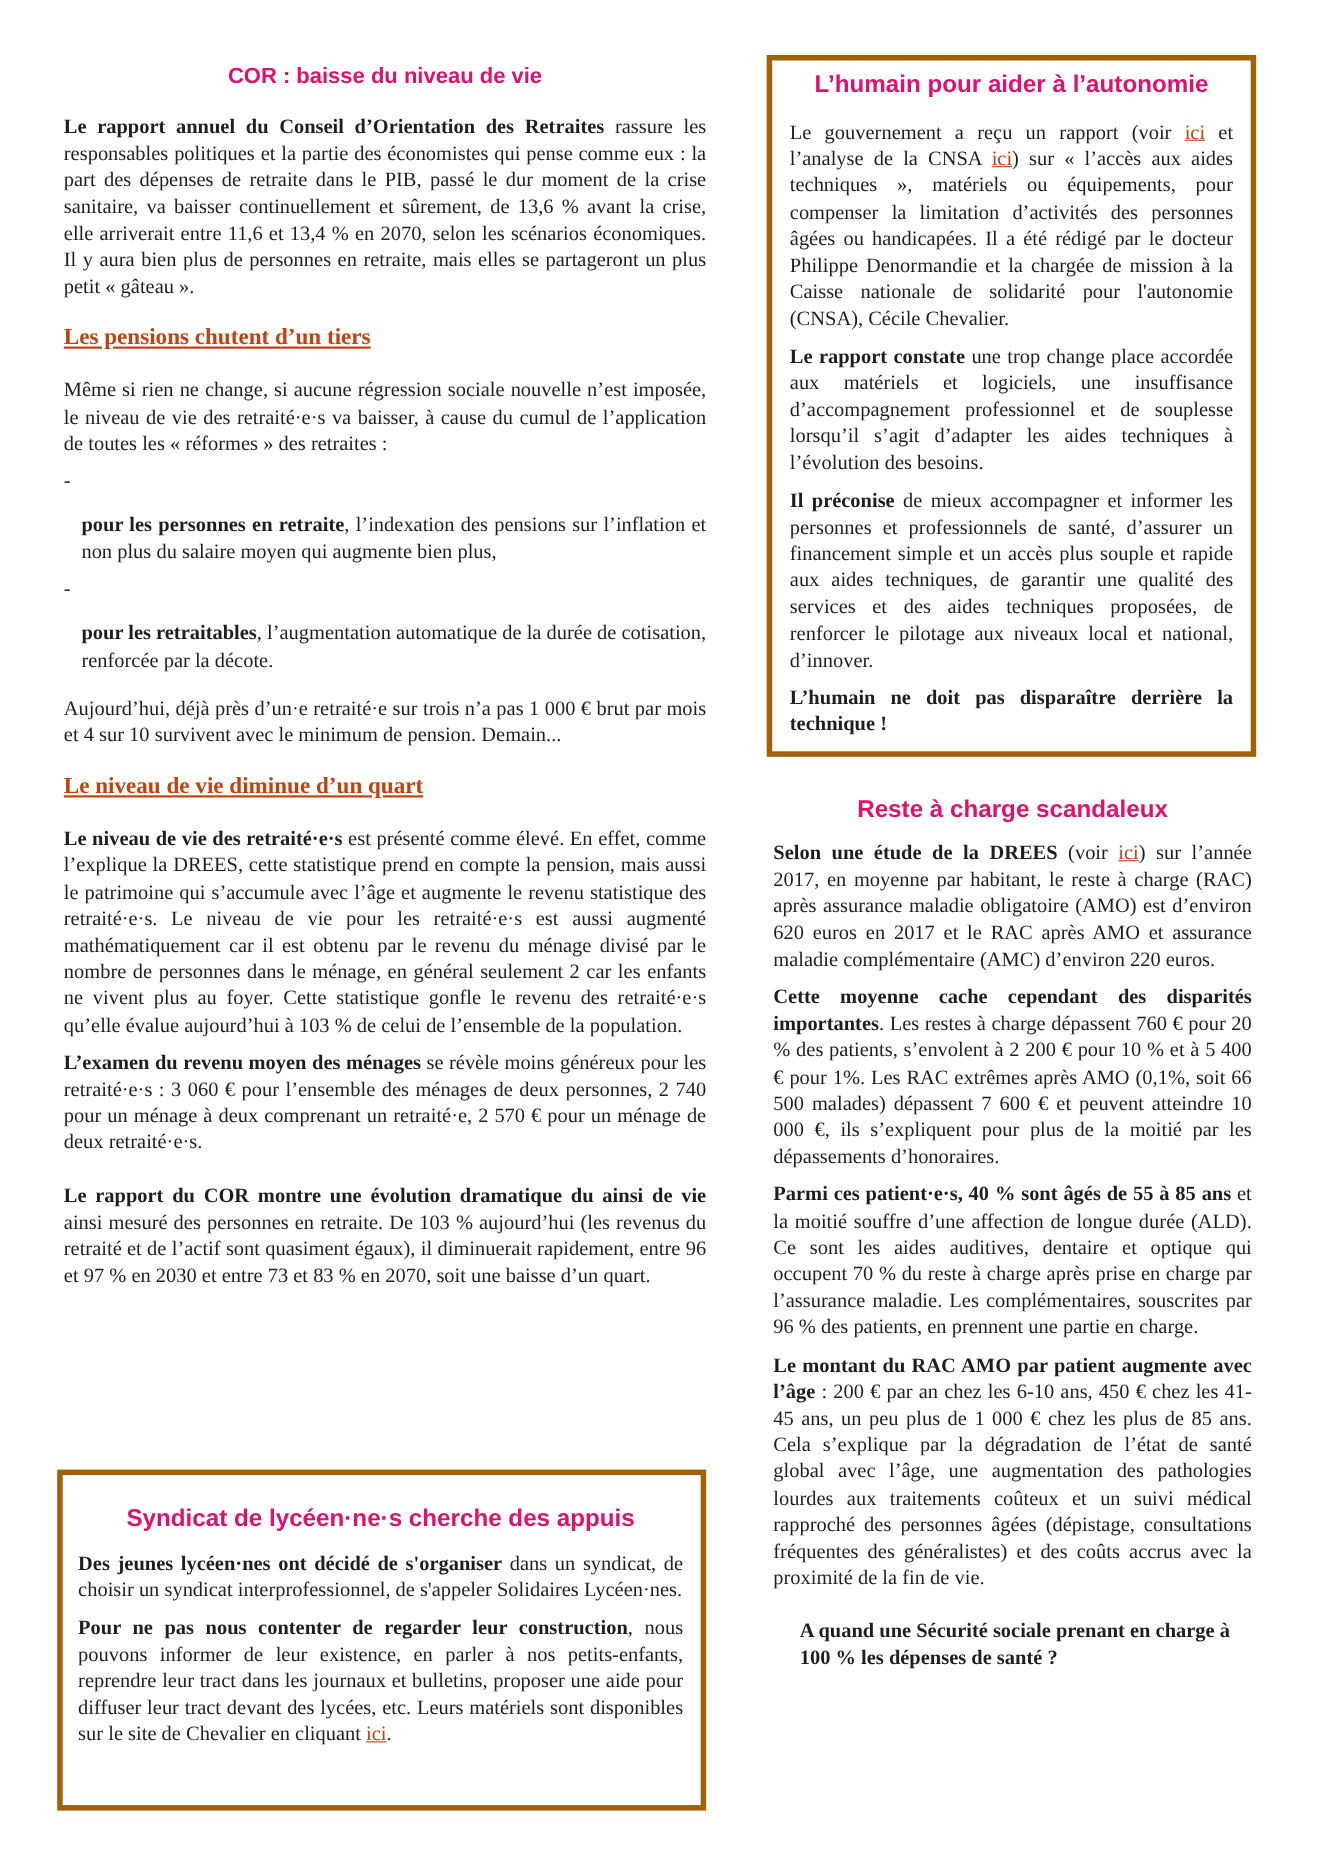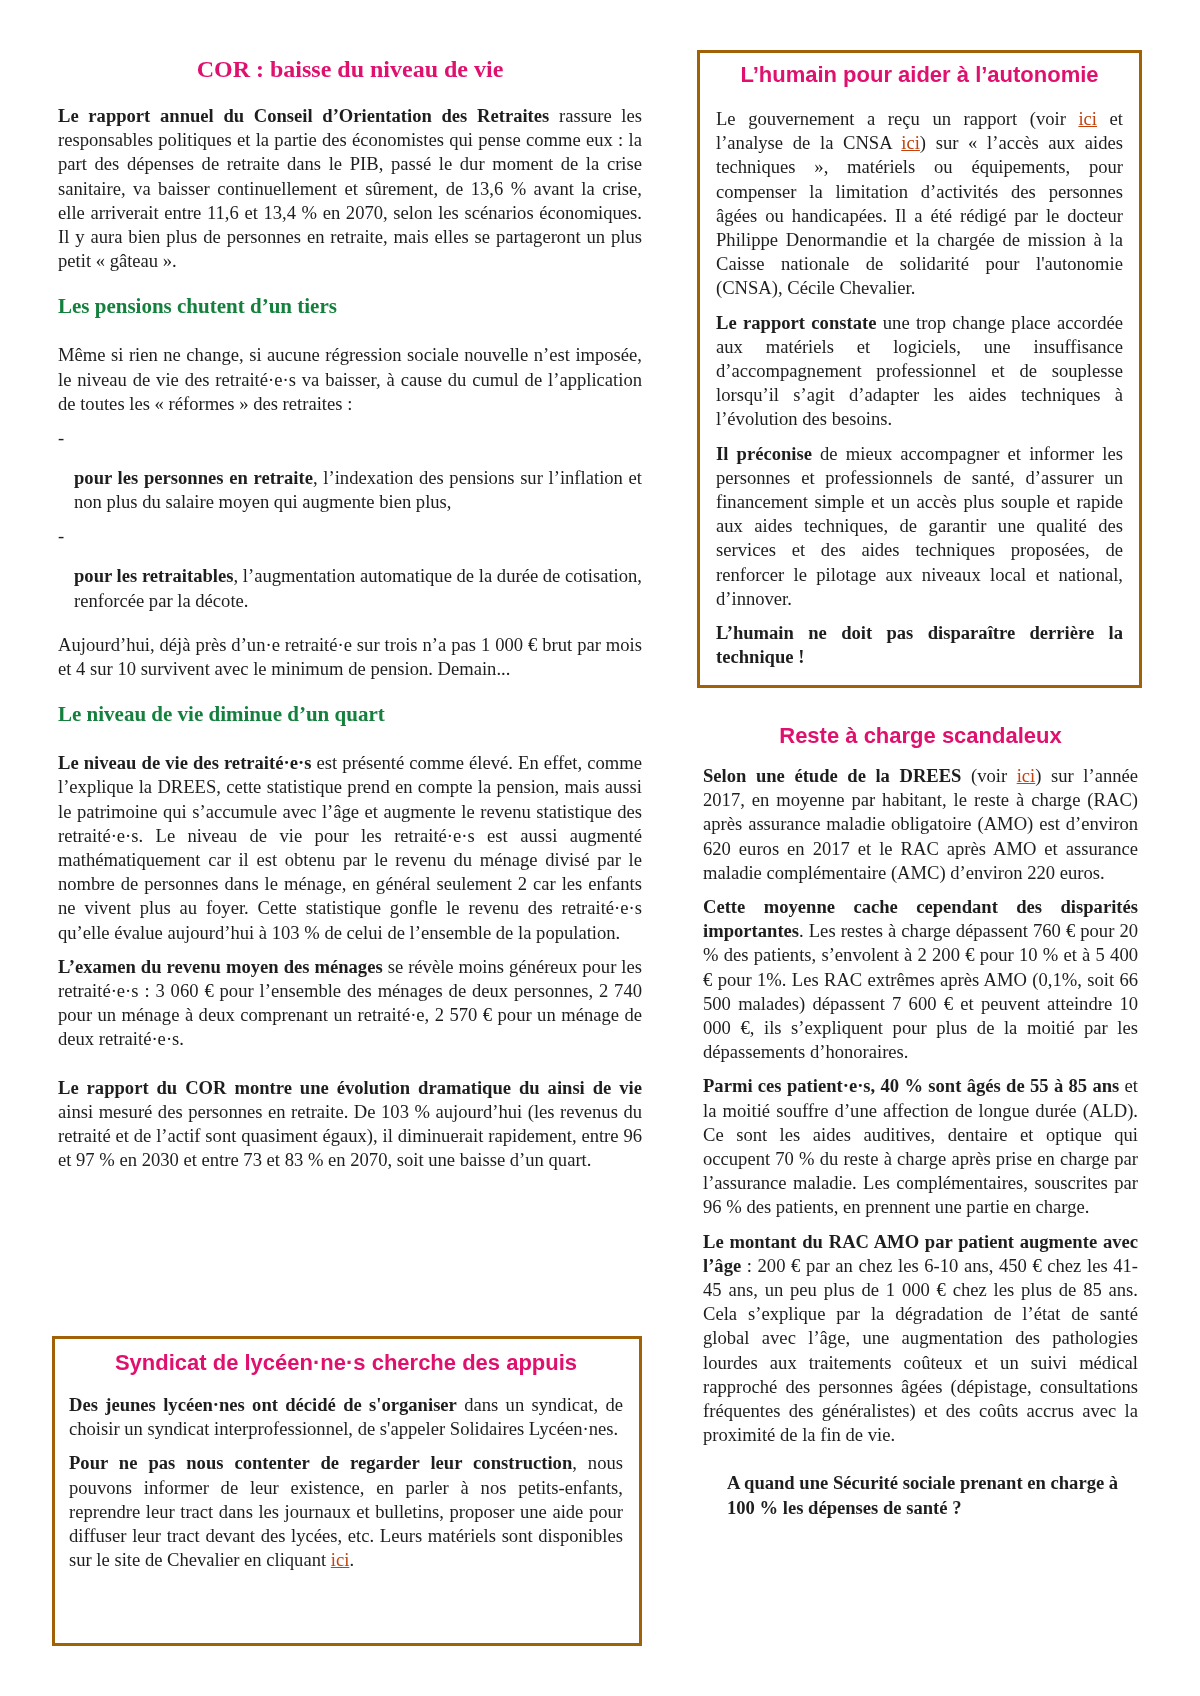--- a/index.html
+++ b/index.html
@@ -3,26 +3,26 @@
   <meta charset="utf-8">
   <style>
     html, body { margin: 0; padding: 0; background: #ffffff; }
     body { width: 1200px; height: 1696px; position: relative; overflow: hidden; }
     .page { position: absolute; left: 0; top: 0; width: 1200px; height: 1696px; }
     .col-left { position: absolute; left: 58px; top: 52px; width: 584px; }
     .serif { font-family: "Liberation Serif", "DejaVu Serif", serif; color: #1e1e1e; }
     p { margin: 0; font-family: "Liberation Serif", "DejaVu Serif", serif; font-size: 18.6px; line-height: 24.2px; text-align: justify; color: #1e1e1e; }
     b { font-weight: bold; }
     .h-sans { font-family: "Liberation Sans", "DejaVu Sans", sans-serif; font-weight: bold; color: #e0116e; text-align: center; margin: 0; }
-    .h-main { font-size: 24px; line-height: 34px; font-family: Liberation Serif, serif; }
+    .h-main { font-size: 20px; line-height: 34px; }
     .h-box { font-size: 22px; line-height: 28px; }
-    .h-serif { font-family: "Liberation Serif", "DejaVu Serif", serif; font-weight: bold; color: #15803d; font-size: 21px; line-height: 26px; margin: 0; }
-    .box { border: 3px solid #a16207; box-sizing: border-box; }
+    .h-serif { font-family: "Liberation Serif", "DejaVu Serif", serif; font-weight: bold; color: #c2410c; font-size: 21px; line-height: 26px; margin: 0; text-decoration: underline; }
+    .box { border: 5px solid #a16207; box-sizing: border-box; }
     .box-right { position: absolute; left: 697px; top: 50px; width: 445px; height: 638px; padding: 8px 16px 0 16px; }
-    .box-left { position: absolute; left: 52px; top: 1336px; width: 590px; height: 310px; padding: 10px 16px 0 14px; }
+    .box-left { position: absolute; left: 52px; top: 1336px; width: 590px; height: 310px; padding: 25px 16px 0 14px; }
     .dash-item { display: flex; }
     .dash { width: 16px; flex: none; }
     .dash-text { flex: 1; margin-top: 40px; }
     a.link { color: #c2410c; text-decoration: underline; } .sp10 { height: 10px; }
     .sp14 { height: 14px; } .sp16 { height: 16px; } .sp18 { height: 18px; } .sp20 { height: 20px; } .sp24 { height: 24px; }
   </style>
 </head>
 <body>
 
 <div class="page">

